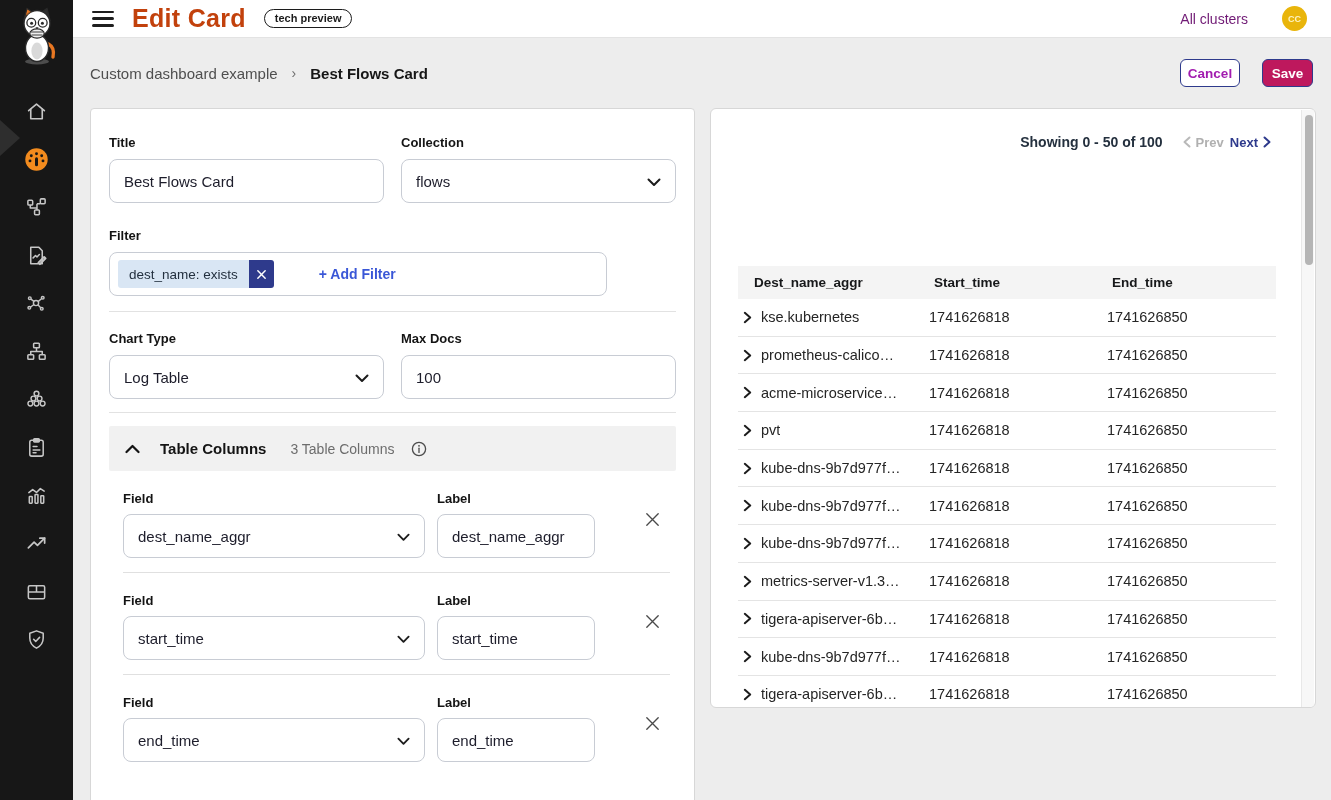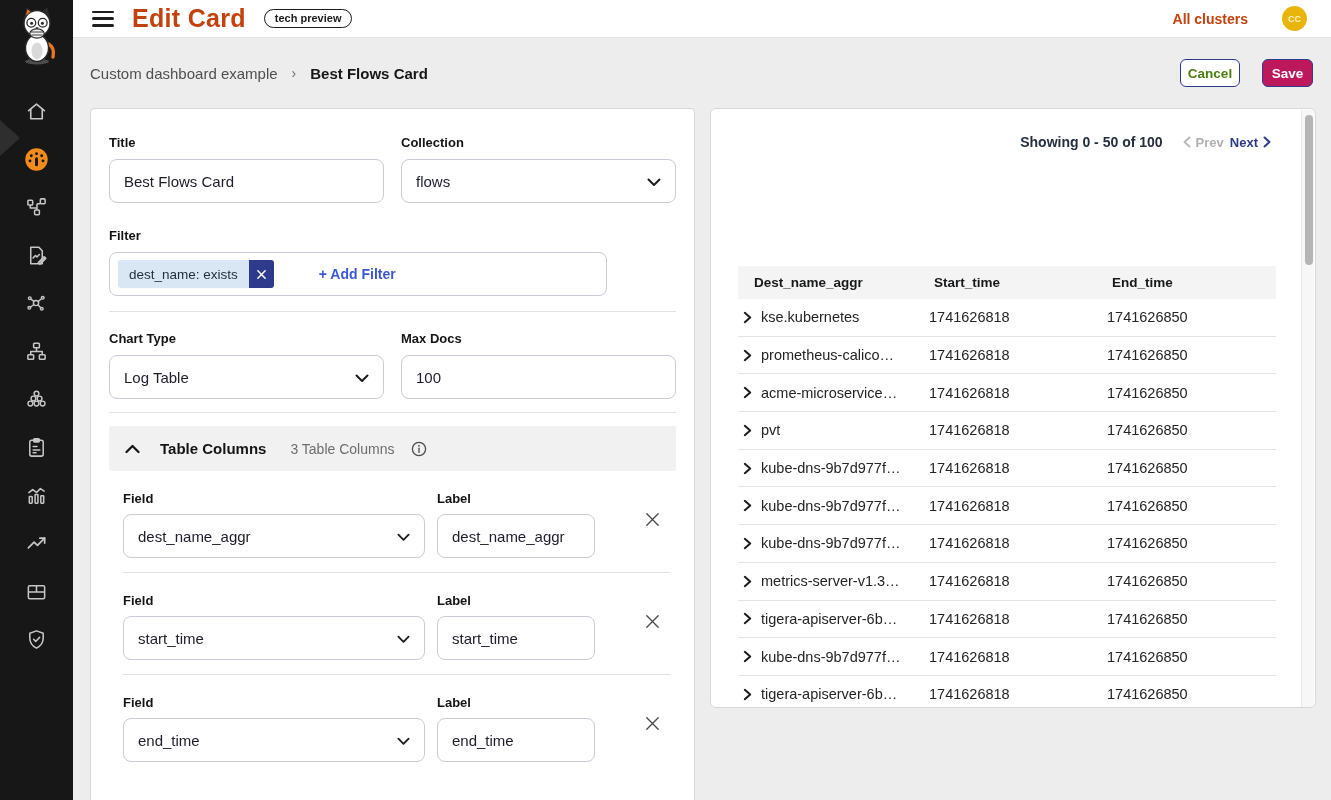--- a/index.html
+++ b/index.html
@@ -19,36 +19,36 @@
   
   .topbar { position:absolute; left:73px; top:0; width:1258px; height:38px; background:#ffffff;
     border-bottom:1px solid #e3e3e3; display:flex; align-items:center; z-index:4; }
   .hamburger { width:22px; height:16px; margin-left:19px; display:flex; flex-direction:column;
     justify-content:space-between; cursor:pointer; }
   .hamburger span { display:block; height:2.6px; background:#1f1f1f; border-radius:2px; }
   .app-title { margin-left:18px; font-size:25px; font-weight:800; letter-spacing:0.3px; color:#c2410c; }
   .badge { margin-left:18px; font-size:11px; font-weight:600; color:#1c1c1c;
     border:1.5px solid #1c1c1c; border-radius:10px; padding:3px 10px; line-height:1; }
   .topbar-right { margin-left:auto; display:flex; align-items:center; gap:34px; padding-right:24px; }
-  .cluster-selector { font-size:14px; font-weight:700; color:#c2410c; cursor:pointer; }
+  .cluster-selector { font-size:14px; font-weight:400; color:#701a75; cursor:pointer; }
   .avatar { width:25px; height:25px; border-radius:50%; background:#e9b50b; color:#fdf3c2;
     font-size:9px; font-weight:700; display:flex; align-items:center; justify-content:center; cursor:pointer; }
 
   
   .crumb-row { position:absolute; left:73px; top:38px; width:1258px; height:70px;
     display:flex; align-items:center; }
   .crumbs { margin-left:17px; display:flex; align-items:center; gap:14px; font-size:15px; }
   .crumb-parent { color:#4f4f4f; cursor:pointer; }
   .crumb-sep { color:#6e6e6e; font-size:14px; }
   .crumb-current { color:#161616; font-weight:700; }
   .crumb-actions { margin-left:auto; padding-right:18px; display:flex; gap:22px; }
   .btn { height:28px; border-radius:6px; font-size:13.5px; font-weight:600; cursor:pointer;
     display:flex; align-items:center; justify-content:center;
     font-family:"Liberation Sans","DejaVu Sans",sans-serif; }
-  .btn-cancel { width:60px; background:#ffffff; border:1.5px solid #2e3a8c; color:#4d7c0f; }
+  .btn-cancel { width:60px; background:#ffffff; border:1.5px solid #2e3a8c; color:#a21caf; }
   .btn-save { width:51px; background:#be185d; border:1.5px solid #2e3a8c; color:#ffffff; }
 
   
   .card { position:absolute; background:#fff; border:1px solid #d7d7d7; border-radius:4px; }
   .form-card { left:90px; top:108px; width:605px; height:700px; }
   .preview-card { left:710px; top:108px; width:606px; height:600px; border-radius:6px; overflow:hidden; }
 
   
   .form-body { padding:26px 18px 0; }
   .fgrid { display:grid; grid-template-columns:1fr 1fr; column-gap:17px; }

